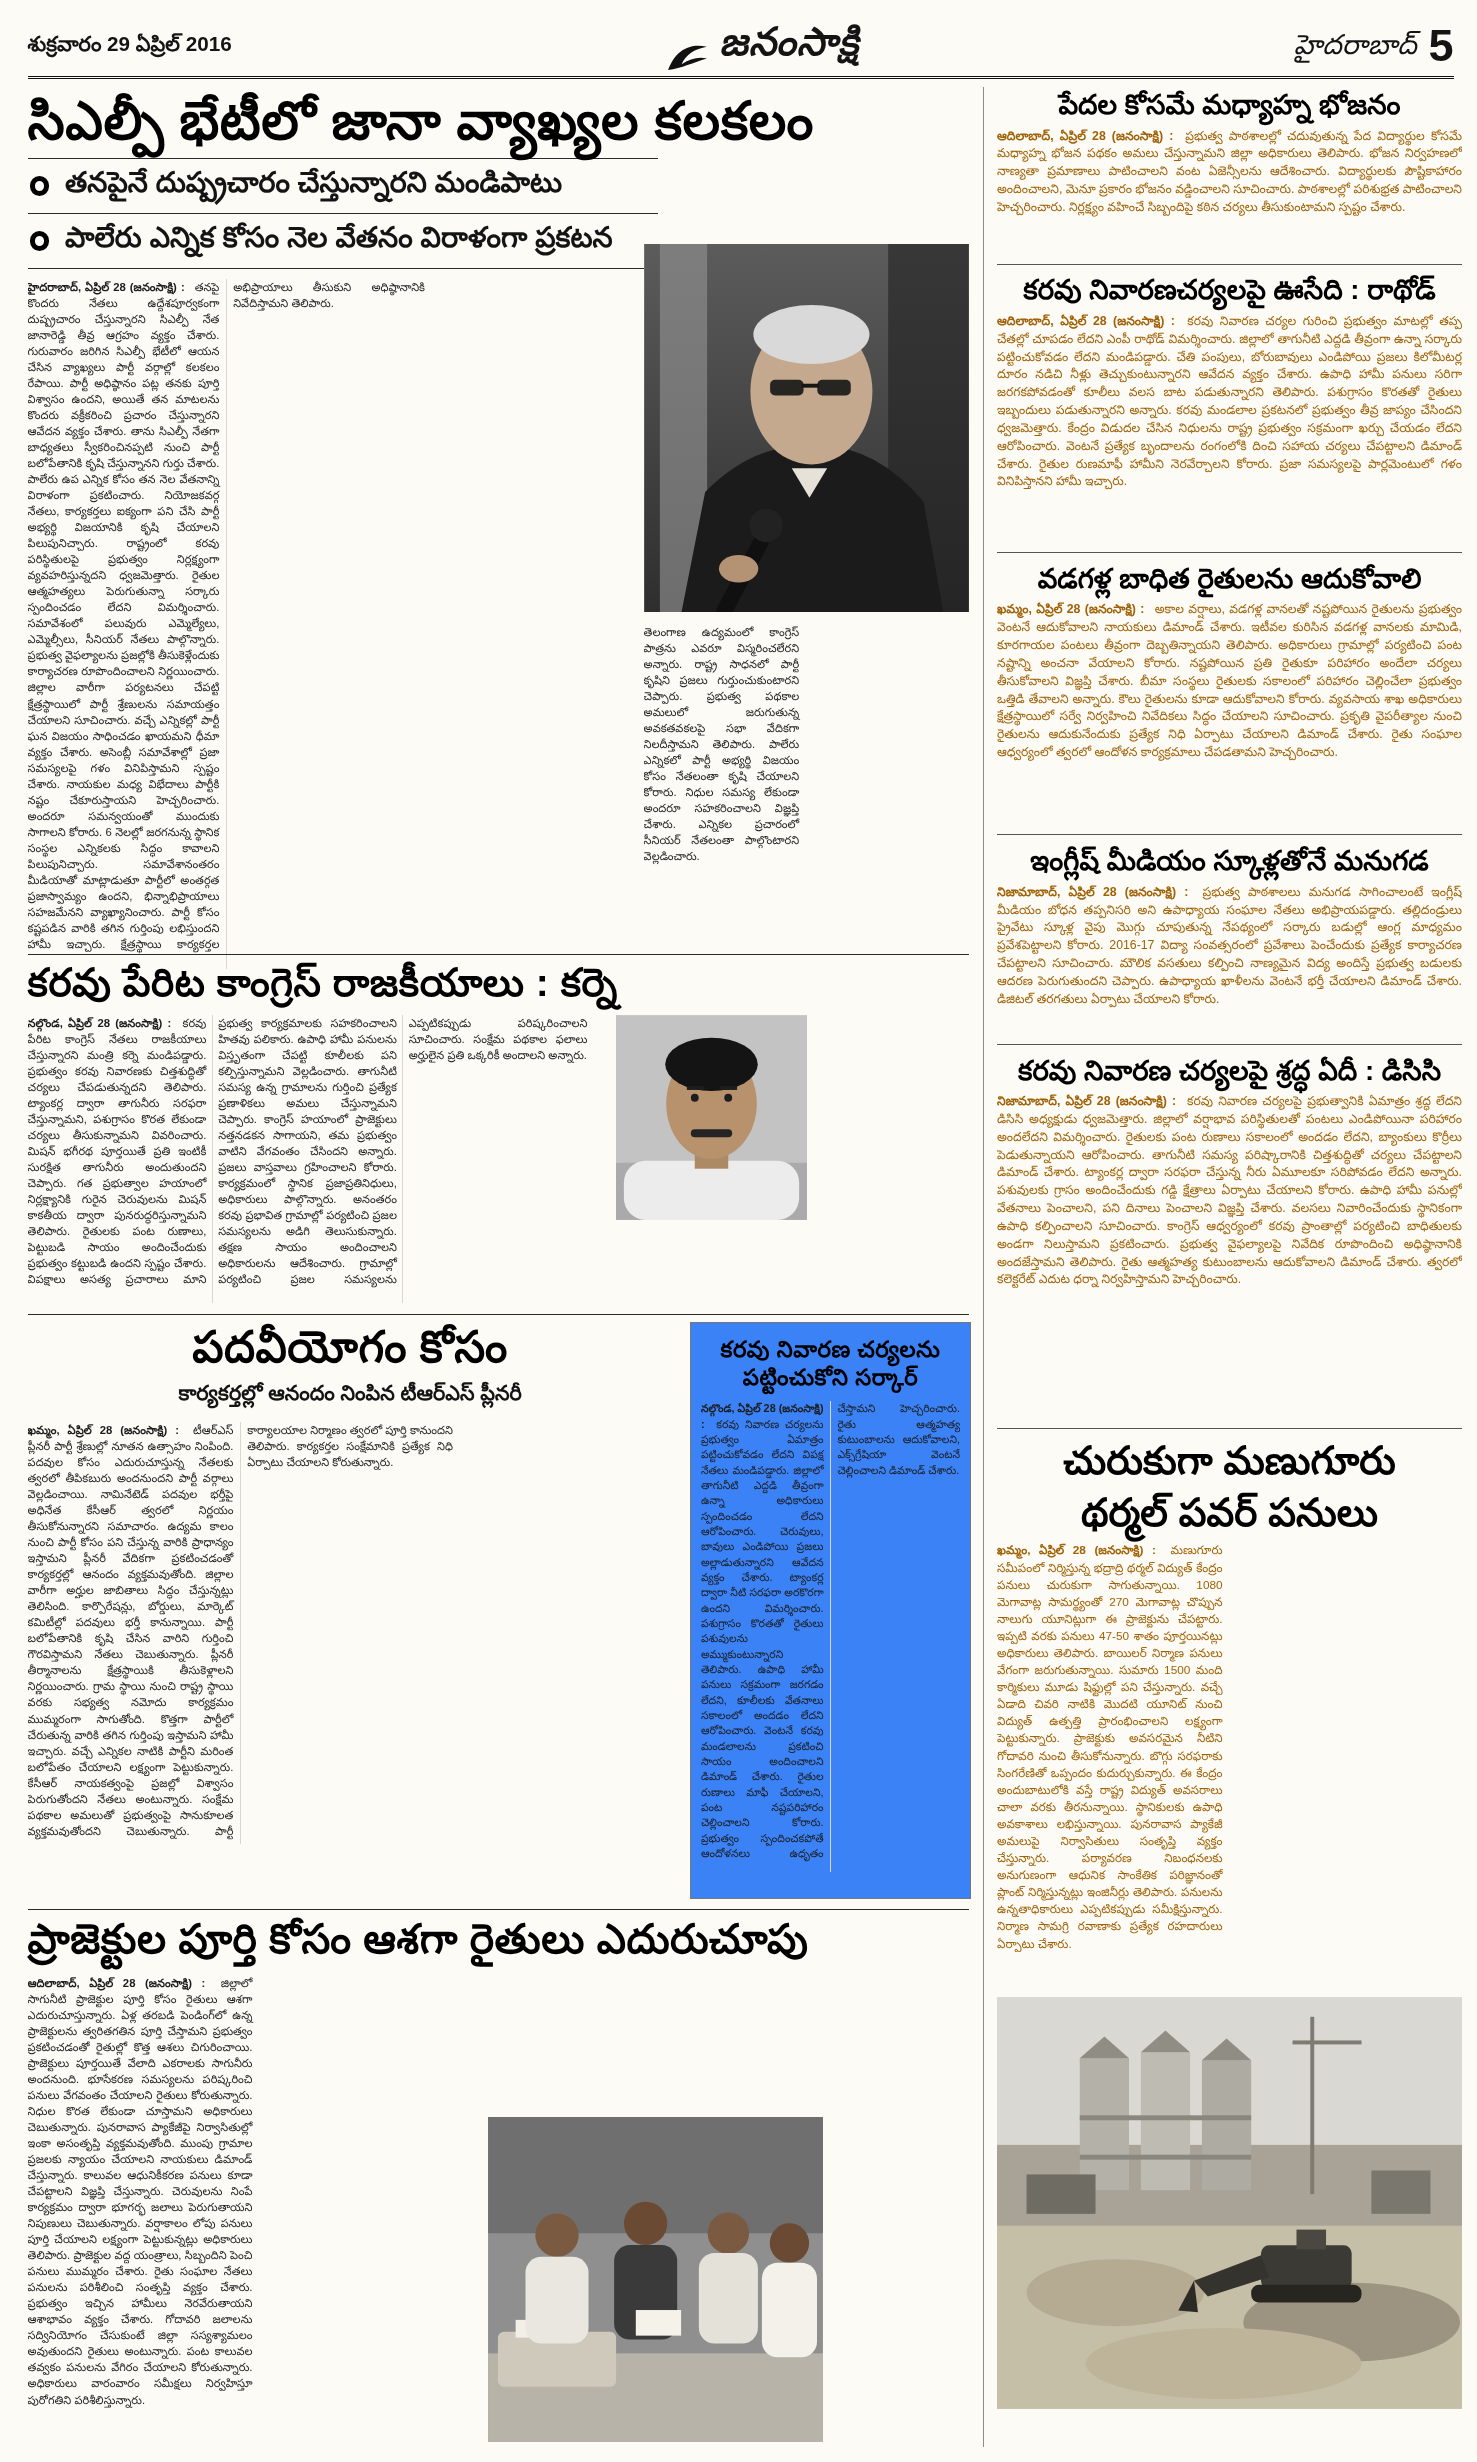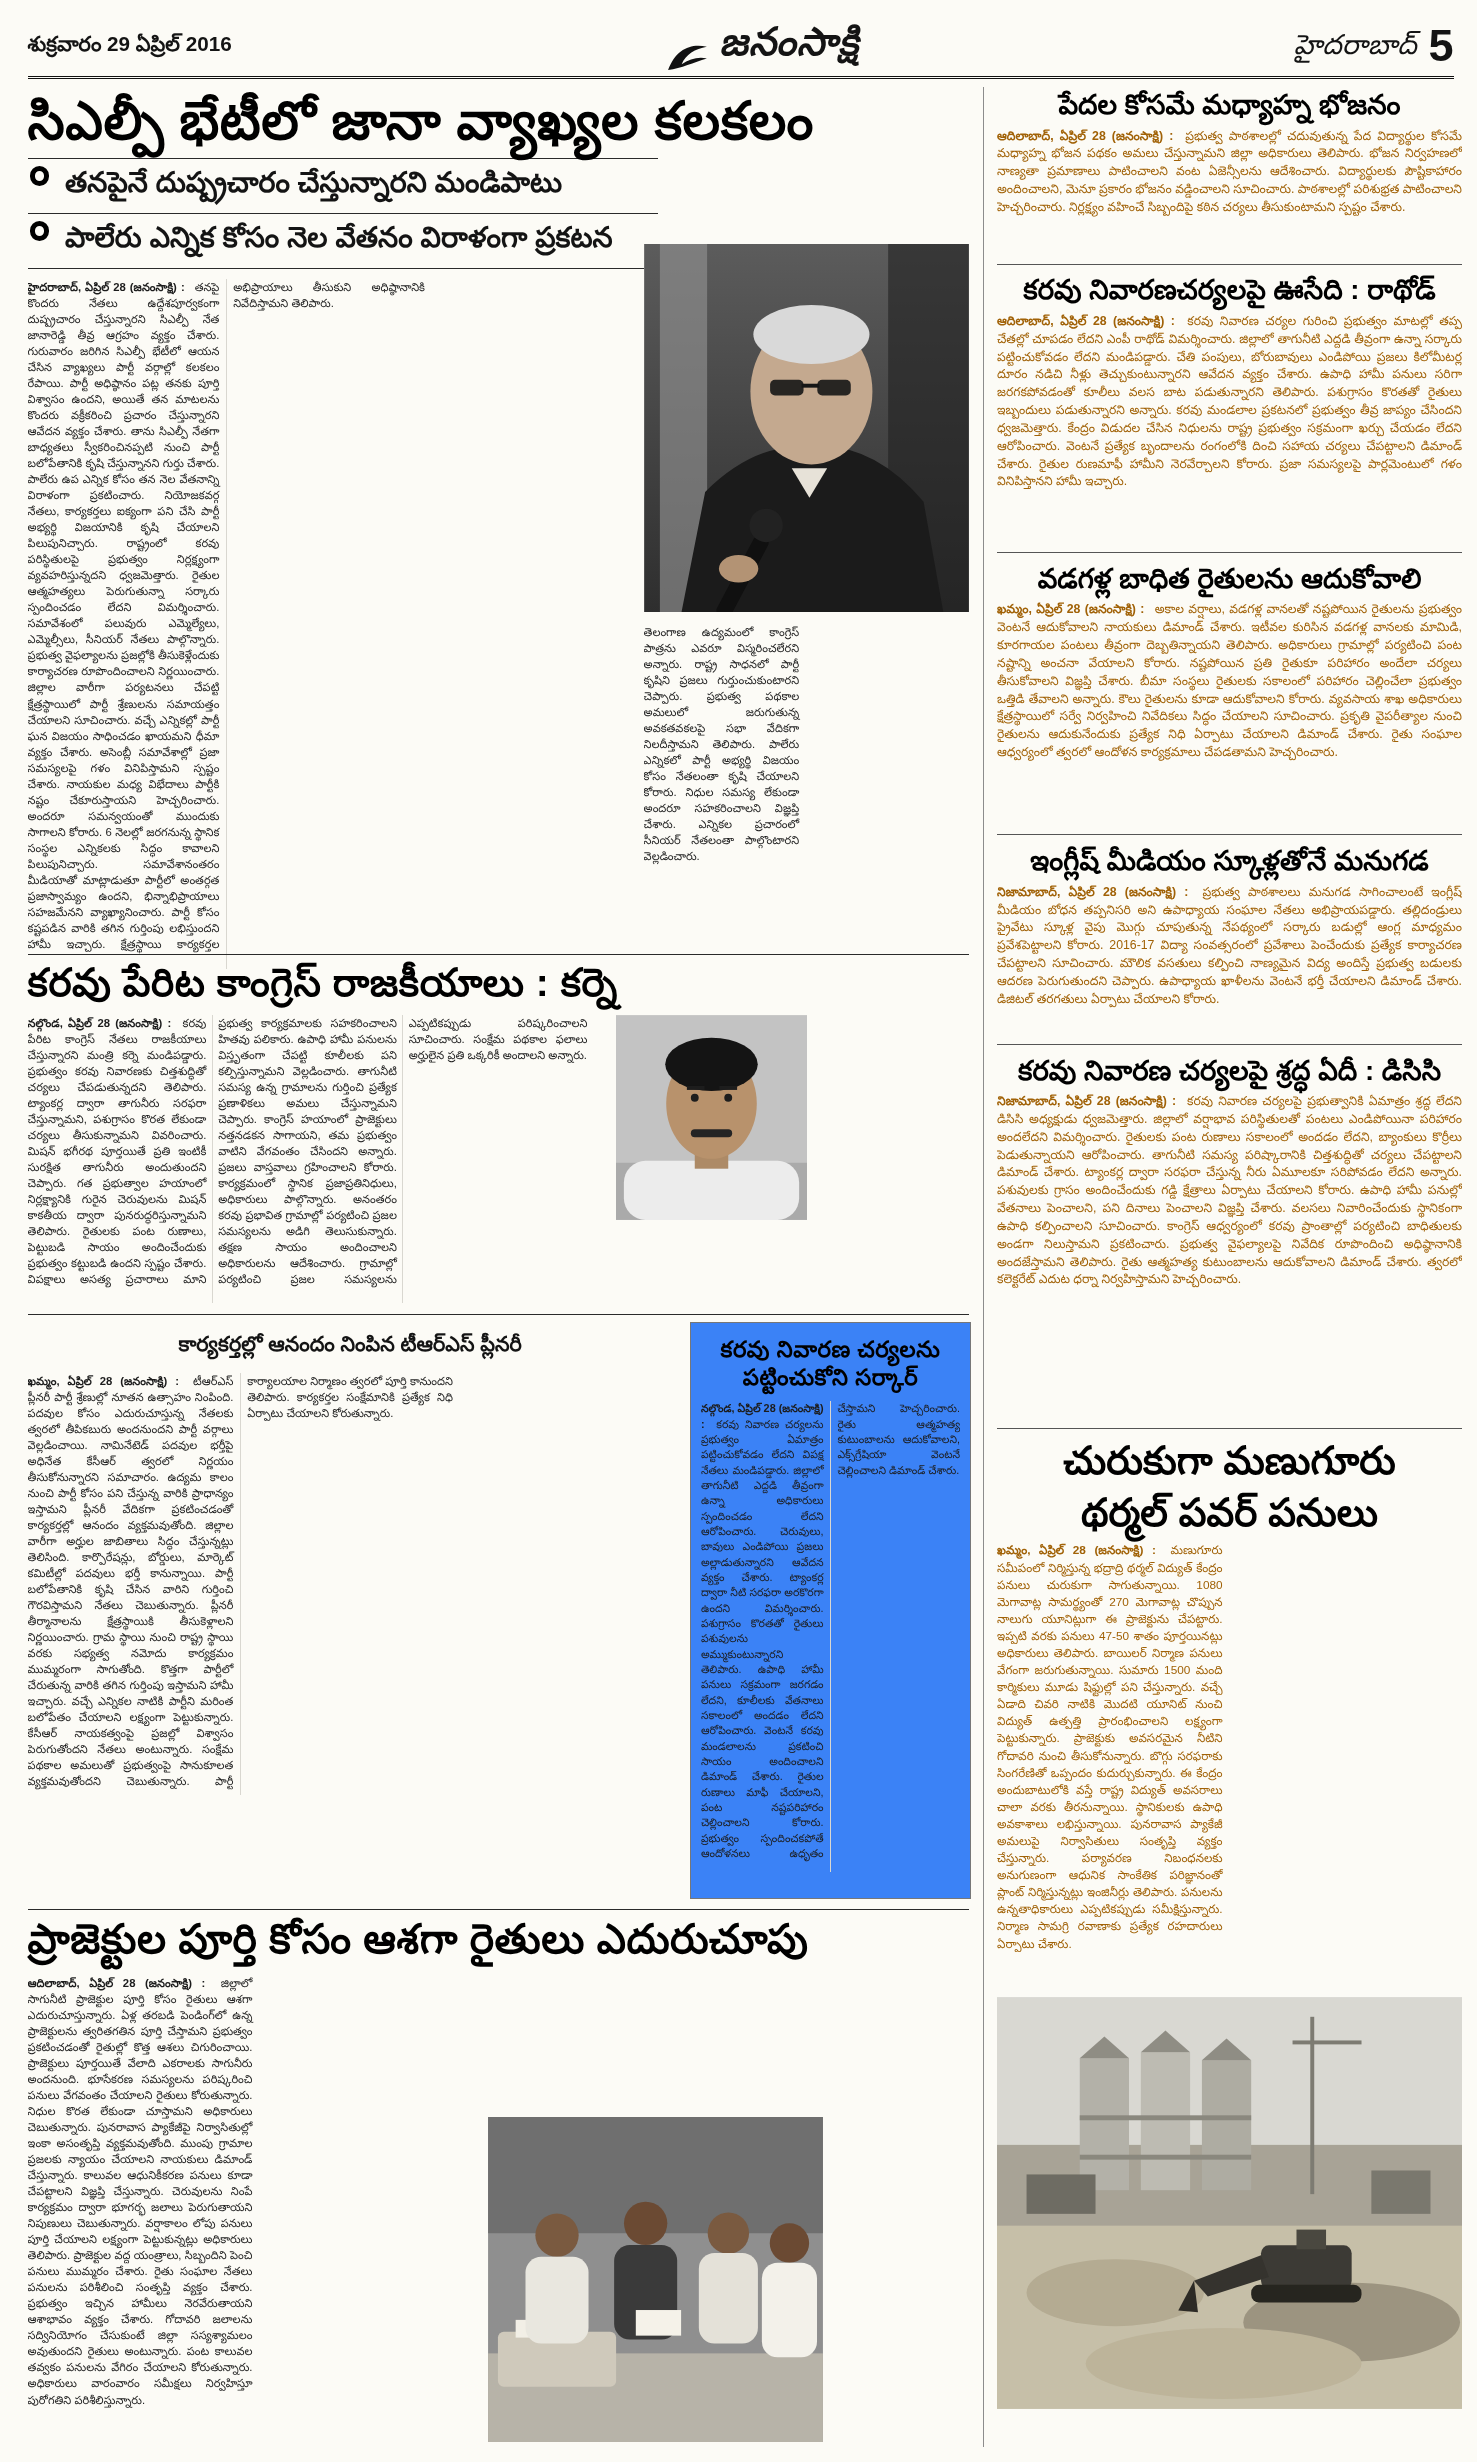--- a/index.html
+++ b/index.html
@@ -23,21 +23,21 @@
   .cols3{column-count:3;column-gap:13.8px;column-rule:1px solid #d9d7d0;column-fill:auto}
   .cols4{column-count:4;column-gap:13.8px;column-rule:1px solid #d9d7d0;column-fill:auto}
   .cols5{column-count:5;column-gap:11.8px;column-rule:1px solid #d9d7d0;column-fill:auto}
   .hdiv{position:absolute;height:1px;background:#2a2a2a}
   .vrule{position:absolute;left:983px;top:87px;height:2360px;width:1px;background:#8c8c8c}
   .photo-frame{background:#fcfbf6}
   .photo-frame svg{display:block}
   
   .lead{left:27.6px;top:91px;width:941px}
   .lead .headline{font-size:53px}
-  .bullet-row{display:flex;gap:15.8px;width:630px;padding:6.9px 2px;font-size:28.6px;font-weight:bold}
+  .bullet-row{display:flex;align-items:center;gap:15.8px;width:630px;padding:6.9px 2px;font-size:28.6px;font-weight:bold}
   .bullet-row.first{border-top:1px solid #2a2a2a;border-bottom:1px solid #2a2a2a;margin-top:7.9px}
   .bullet-row.second{border-bottom:1px solid #2a2a2a}
   .ring{width:19.7px;height:19.7px;border:5.9px solid #000;border-radius:50%;flex:0 0 auto}
   .lead-body{position:relative;margin-top:9.9px;height:690px}
   .lead-left{position:absolute;left:0;top:0;width:603px;height:690px}
   .lead-right{position:absolute;right:0;top:345px;width:325px;height:345px}
   .lead-photo{position:absolute;right:0;top:-35px;width:325px;height:368px}
   
   .karne{left:27.6px;top:961px;width:941px}
   .karne .headline{font-size:39px}
@@ -154,20 +154,21 @@
           <rect x="72" y="72" width="18" height="4" fill="#1d1d1d"></rect>
           <rect x="105" y="72" width="18" height="4" fill="#1d1d1d"></rect>
         </svg>
       </div>
     </div>
   </section>
 
   <div class="hdiv" style="left:27.6px;top:1314px;width:941px"></div>
 
   <section class="art plenary">
+    <h2 class="headline">పదవీయోగం కోసం</h2>
     <div class="subhead">కార్యకర్తల్లో ఆనందం నింపిన టీఆర్ఎస్ ప్లీనరీ</div>
     <div class="body cols3 plenary-body">
       <span class="dateline">ఖమ్మం, ఏప్రిల్ 28 (జనంసాక్షి) :</span>
       <span>టీఆర్ఎస్ ప్లీనరీ పార్టీ శ్రేణుల్లో నూతన ఉత్సాహం నింపింది. పదవుల కోసం ఎదురుచూస్తున్న నేతలకు త్వరలో తీపికబురు అందనుందని పార్టీ వర్గాలు వెల్లడించాయి. నామినేటెడ్ పదవుల భర్తీపై అధినేత కేసీఆర్ త్వరలో నిర్ణయం తీసుకోనున్నారని సమాచారం. ఉద్యమ కాలం నుంచి పార్టీ కోసం పని చేస్తున్న వారికి ప్రాధాన్యం ఇస్తామని ప్లీనరీ వేదికగా ప్రకటించడంతో కార్యకర్తల్లో ఆనందం వ్యక్తమవుతోంది. జిల్లాల వారీగా అర్హుల జాబితాలు సిద్ధం చేస్తున్నట్లు తెలిసింది. కార్పొరేషన్లు, బోర్డులు, మార్కెట్ కమిటీల్లో పదవులు భర్తీ కానున్నాయి. పార్టీ బలోపేతానికి కృషి చేసిన వారిని గుర్తించి గౌరవిస్తామని నేతలు చెబుతున్నారు. ప్లీనరీ తీర్మానాలను క్షేత్రస్థాయికి తీసుకెళ్లాలని నిర్ణయించారు. గ్రామ స్థాయి నుంచి రాష్ట్ర స్థాయి వరకు సభ్యత్వ నమోదు కార్యక్రమం ముమ్మరంగా సాగుతోంది. కొత్తగా పార్టీలో చేరుతున్న వారికి తగిన గుర్తింపు ఇస్తామని హామీ ఇచ్చారు. వచ్చే ఎన్నికల నాటికి పార్టీని మరింత బలోపేతం చేయాలని లక్ష్యంగా పెట్టుకున్నారు. కేసీఆర్ నాయకత్వంపై ప్రజల్లో విశ్వాసం పెరుగుతోందని నేతలు అంటున్నారు. సంక్షేమ పథకాల అమలుతో ప్రభుత్వంపై సానుకూలత వ్యక్తమవుతోందని చెబుతున్నారు. పార్టీ కార్యాలయాల నిర్మాణం త్వరలో పూర్తి కానుందని తెలిపారు. కార్యకర్తల సంక్షేమానికి ప్రత్యేక నిధి ఏర్పాటు చేయాలని కోరుతున్నారు.</span>
     </div>
   </section>
 
   <section class="art boxed">
     <h3 class="headline">కరవు నివారణ చర్యలను పట్టించుకోని సర్కార్</h3>
     <div class="body cols2 boxed-body">

